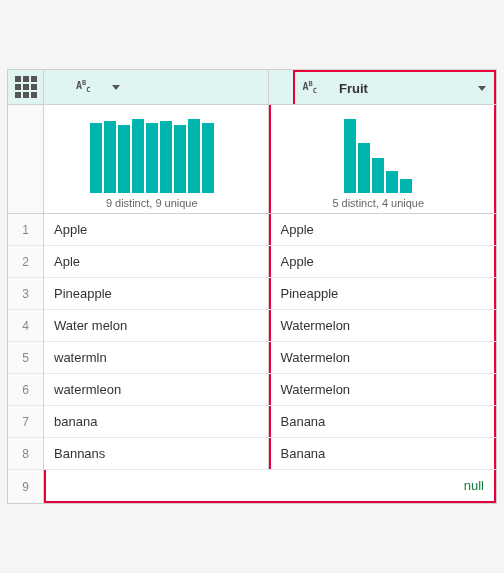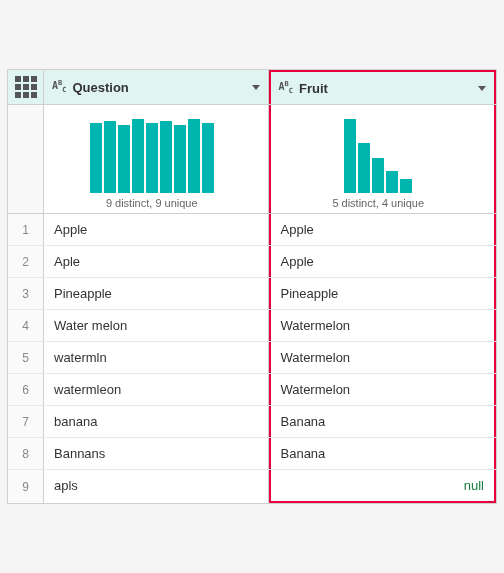--- a/index.html
+++ b/index.html
@@ -40,26 +40,27 @@
     }
     .grid-cell {
       width: 6px;
       height: 6px;
       background: #555;
     }
     .col-header {
       display: flex;
       align-items: center;
       padding: 6px 8px;
-      gap: 6px;
+      gap: 22px;
       flex: 1;
       border-right: 1px solid #d0d0d0;
       font-weight: 600;
       color: #333;
       cursor: pointer;
+      margin-left: 24px;
     }
     .col-header:last-child {
       border-right: none;
     }
     .col-header-icon {
       color: #555;
       font-size: 11px;
       font-weight: bold;
     }
     .col-header-label {
@@ -168,21 +169,20 @@
         <div class="grid-cell"></div>
           <div class="grid-cell"></div>
           <div class="grid-cell"></div>
         <div class="grid-cell"></div>
           <div class="grid-cell"></div>
           <div class="grid-cell"></div>
       </div>
     </div>
     <div class="col-header">
       <span class="col-header-icon" style="font-size:10px; color:#555; font-family:monospace; font-weight:bold;">A<sup style="font-size:7px;">B</sup><sub style="font-size:7px;">C</sub></span>
-      <span class="col-header-label">Question</span>
       <div class="dropdown-arrow"></div>
     </div>
     <div class="col-header" style="border: 2px solid #e8003d; border-bottom: none; background: #e0f5f2;">
       <span class="col-header-icon" style="font-size:10px; color:#555; font-family:monospace; font-weight:bold;">A<sup style="font-size:7px;">B</sup><sub style="font-size:7px;">C</sub></span>
       <span class="col-header-label">Fruit</span>
       <div class="dropdown-arrow"></div>
     </div>
   </div>
 
   <div class="summary-row">
@@ -249,19 +249,18 @@
         <div class="data-cell">banana</div>
         <div class="data-cell fruit-col">Banana</div>
       </div>
       <div class="data-row">
         <div class="row-num-cell">8</div>
         <div class="data-cell">Bannans</div>
         <div class="data-cell fruit-col">Banana</div>
       </div>
       <div class="data-row">
         <div class="row-num-cell">9</div>
-        <div class="data-cell">apls</div>
         <div class="data-cell fruit-col" style="border-bottom: 2px solid rgb(232, 0, 61);">
           <span class="null-value">null</span>
         </div>
       </div>
     </div>
 </div>
 
 </body></html>

